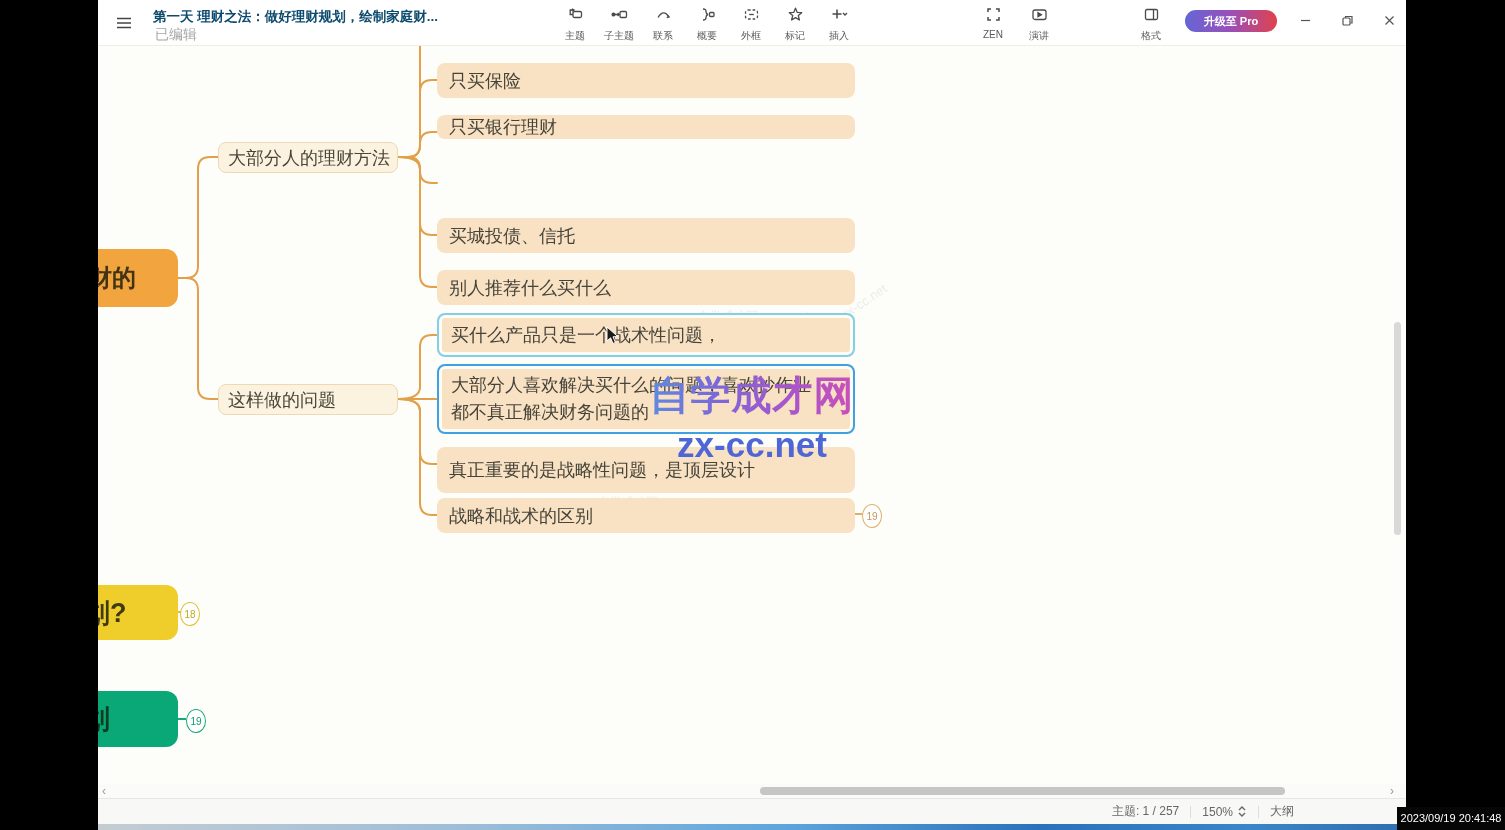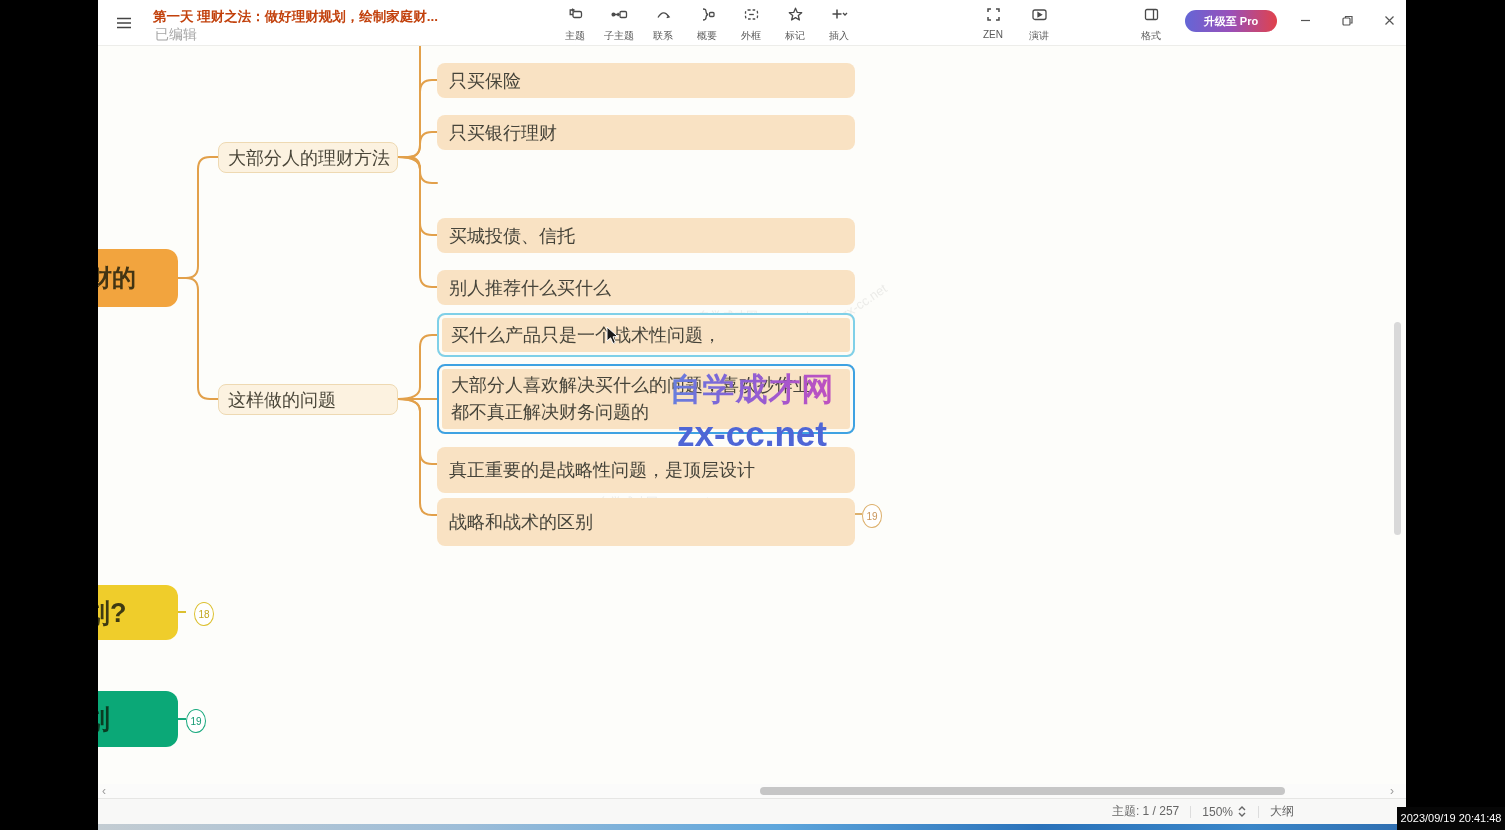--- a/index.html
+++ b/index.html
@@ -7,21 +7,21 @@
               font-family:"Liberation Sans","DejaVu Sans",sans-serif; }
 
   
   .app { position:absolute; left:98px; top:0; width:1308px; height:830px;
          background:#fdfdfb; overflow:hidden; }
 
   
   .titlebar { position:absolute; left:0; top:0; width:100%; height:46px;
               background:#fff; border-bottom:1px solid #ededea; }
   .hamburger { position:absolute; left:16px; top:13px; width:20px; height:20px; color:#444; cursor:pointer; }
-  .doc-title { position:absolute; left:55px; top:8px; font-size:13.5px; font-weight:bold; color:#c2410c; white-space:nowrap; }
+  .doc-title { position:absolute; left:55px; top:8px; font-size:13.5px; font-weight:bold; color:#0c4a6e; white-space:nowrap; }
   .doc-state { position:absolute; left:57px; top:26px; font-size:14px; color:#a5a5a5; }
 
   .tb-item { display:flex; flex-direction:column; align-items:center; width:38px; cursor:pointer; }
   .tb-item svg { width:17px; height:17px; stroke:#4a4a4a; fill:none; stroke-width:1.3; }
   .tb-label { font-size:10px; color:#595959; margin-top:2px; white-space:nowrap; }
   .tb-center { position:absolute; left:458px; top:6px; display:flex; gap:6px; }
   .tb-right  { position:absolute; left:876px; top:6px; display:flex; gap:8px; }
   .tb-format { position:absolute; left:1034px; top:6px; }
   .pro-btn { position:absolute; left:1087px; top:10px; width:92px; height:22px; border-radius:12px;
              background:linear-gradient(90deg,#6466d6,#9a4fb8,#e0424c);
@@ -53,21 +53,21 @@
   .yellow-node .txt { color:#3e3a12; }
 
   .badge { position:absolute; width:20px; height:24px; border-radius:50%; background:rgba(255,255,255,.92);
            font-size:10px; display:flex; align-items:center; justify-content:center; cursor:pointer; }
   .badge-tan    { border:1.5px solid #ddb06c; color:#c9955a; }
   .badge-yellow { border:1.5px solid #dcc02f; color:#c2a71f; }
   .badge-green  { border:1.5px solid #17a97d; color:#119a72; }
 
   
   .wm-main { position:absolute; left:548px; top:322px; width:212px; text-align:center; pointer-events:none; }
-  .wm-l1 { font-size:32px; font-weight:bold; letter-spacing:1px; color:#7a6ad4;
+  .wm-l1 { font-size:40px; font-weight:bold; letter-spacing:1px; color:#7a6ad4;
            background:linear-gradient(90deg,#5d8ce0,#7a68d8,#a855cc,#cc4fb8);
            -webkit-background-clip:text; background-clip:text; -webkit-text-fill-color:transparent; }
   .wm-l2 { font-size:35px; font-weight:bold; color:#4f66d6; margin-top:2px; }
   .wm-faint { position:absolute; color:rgba(140,140,140,.16); font-size:12px; white-space:nowrap; pointer-events:none; }
 
   
   .vscroll { position:absolute; left:1296px; top:276px; width:7px; height:213px; background:#d9d9d9; border-radius:4px; cursor:pointer; }
   .hscroll-area { position:absolute; left:0; top:784px; width:1308px; height:14px; background:#fbfbfa; }
   .hscroll-thumb { position:absolute; left:662px; top:3px; width:525px; height:8px; background:#c6c6c6; border-radius:4px; cursor:pointer; }
   .scroll-arrow { position:absolute; top:0; font-size:12px; color:#9a9a9a; line-height:14px; cursor:pointer; }
@@ -251,50 +251,50 @@
     <div class="node branch-node" style="top:96px">
       <span>大部分人的理财方法</span>
     </div>
     <div class="node branch-node" style="top:338px">
       <span>这样做的问题</span>
     </div>
 
     <div class="node child" style="top:17px; height:35px">
       <span>只买保险</span>
     </div>
-    <div class="node child" style="top:69px; height:35px">
+    <div class="node child" style="top:69px; height:24px">
       <span>只买银行理财</span>
     </div>
     <div class="node child" style="top:172px; height:35px">
       <span>买城投债、信托</span>
     </div>
     <div class="node child" style="top:224px; height:35px">
       <span>别人推荐什么买什么</span>
     </div>
 
     <div class="node child sel-cyan" style="top:267px; height:44px">
       <span>买什么产品只是一个战术性问题，</span>
     </div>
     <div class="node child sel-blue two-line" style="top:318px; height:70px">
       <span class="two-line">大部分人喜欢解决买什么的问题，喜欢抄作业
 都不真正解决财务问题的</span>
     </div>
     <div class="node child" style="top:401px; height:46px">
       <span>真正重要的是战略性问题，是顶层设计</span>
     </div>
-    <div class="node child" style="top:452px; height:48px">
+    <div class="node child" style="top:452px; height:35px">
       <span>战略和战术的区别</span>
     </div>
 
     <div class="badge badge-tan" style="left:764px; top:458px;">19</div>
 
     <div class="node side-node yellow-node">
       <span class="txt">划?</span>
     </div>
-    <div class="badge badge-yellow" style="left:96px; top:556px;">18</div>
+    <div class="badge badge-yellow" style="left:82px; top:556px;">18</div>
 
     <div class="node side-node green-node">
       <span class="txt">划</span>
     </div>
     <div class="badge badge-green" style="left:88px; top:663px;">19</div>
 
     <div class="wm-main">
       <div class="wm-l1">自学成才网</div>
       <div class="wm-l2">zx-cc.net</div>
     </div>

